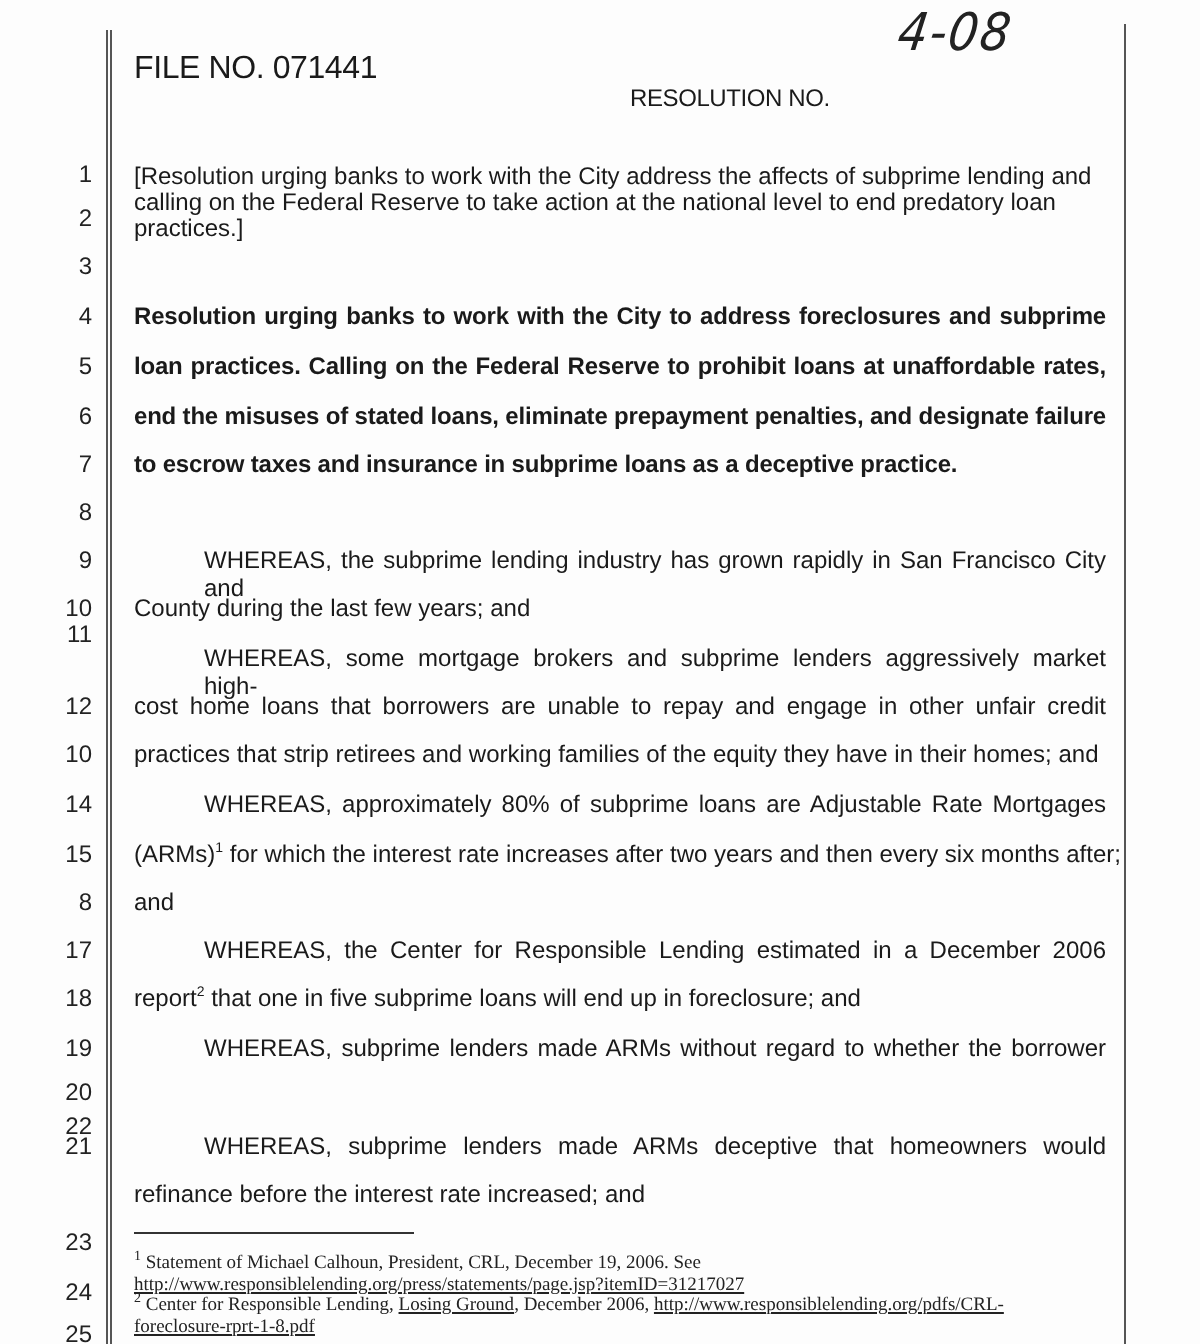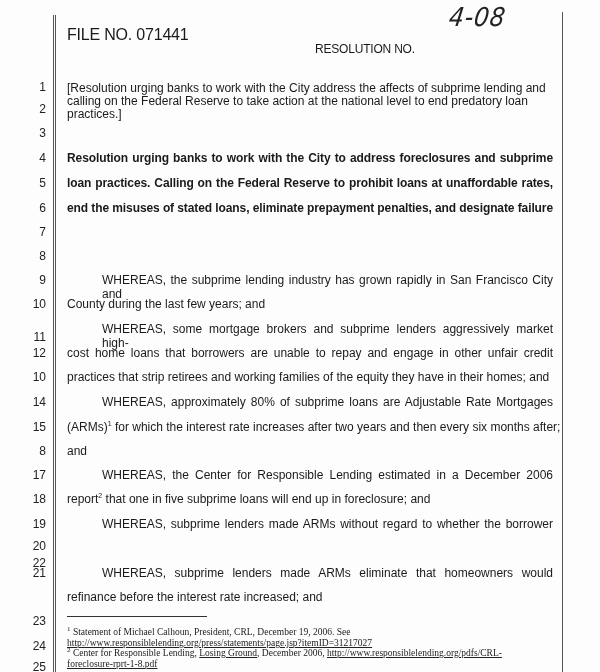--- a/index.html
+++ b/index.html
@@ -38,54 +38,55 @@
   <div class="lineno" style="top:80px">1</div>
   <div class="lineno" style="top:102px">2</div>
   <div class="lineno" style="top:126px">3</div>
   <div class="lineno" style="top:151px">4</div>
   <div class="lineno" style="top:176px">5</div>
   <div class="lineno" style="top:201px">6</div>
   <div class="lineno" style="top:225px">7</div>
   <div class="lineno" style="top:249px">8</div>
   <div class="lineno" style="top:273px">9</div>
   <div class="lineno" style="top:297px">10</div>
-  <div class="lineno" style="top:330px">11</div>
+  <div class="lineno" style="top:310px">11</div>
   <div class="lineno" style="top:346px">12</div>
   <div class="lineno" style="top:370px">10</div>
   <div class="lineno" style="top:395px">14</div>
   <div class="lineno" style="top:420px">15</div>
   <div class="lineno" style="top:444px">8</div>
   <div class="lineno" style="top:468px">17</div>
   <div class="lineno" style="top:492px">18</div>
   <div class="lineno" style="top:517px">19</div>
   <div class="lineno" style="top:539px">20</div>
   <div class="lineno" style="top:566px">21</div>
   <div class="lineno" style="top:556px">22</div>
   <div class="lineno" style="top:614px">23</div>
   <div class="lineno" style="top:639px">24</div>
   <div class="lineno" style="top:660px">25</div>
 
   <div class="title-block">[Resolution urging banks to work with the City address the affects of subprime lending and calling on the Federal Reserve to take action at the national level to end predatory loan practices.]</div>
 
   <div class="txt bold just" style="top:176px">loan practices. Calling on the Federal Reserve to prohibit loans at unaffordable rates,</div>
   <div class="txt bold just" style="top:151px">Resolution urging banks to work with the City to address foreclosures and subprime</div>
   <div class="txt bold just" style="top:201px">end the misuses of stated loans, eliminate prepayment penalties, and designate failure</div>
+  <div class="txt bold" style="top:225px">to escrow taxes and insurance in subprime loans as a deceptive practice.</div>
 
   <div class="txt" style="top:297px">County during the last few years; and</div>
   <div class="txt just indent" style="top:273px">WHEREAS, the subprime lending industry has grown rapidly in San Francisco City and</div>
   <div class="txt just indent" style="top:322px">WHEREAS, some mortgage brokers and subprime lenders aggressively market high-</div>
   <div class="txt just" style="top:346px">cost home loans that borrowers are unable to repay and engage in other unfair credit</div>
   <div class="txt" style="top:370px">practices that strip retirees and working families of the equity they have in their homes; and</div>
   <div class="txt just indent" style="top:395px">WHEREAS, approximately 80% of subprime loans are Adjustable Rate Mortgages</div>
   <div class="txt" style="top:420px"><span>(ARMs)</span><sup>1</sup><span> for which the interest rate increases after two years and then every six months after;</span></div>
   <div class="txt" style="top:444px">and</div>
   <div class="txt just indent" style="top:468px">WHEREAS, the Center for Responsible Lending estimated in a December 2006</div>
   <div class="txt" style="top:492px"><span>report</span><sup>2</sup><span> that one in five subprime loans will end up in foreclosure; and</span></div>
   <div class="txt just indent" style="top:517px">WHEREAS, subprime lenders made ARMs without regard to whether the borrower</div>
-  <div class="txt just indent" style="top:566px">WHEREAS, subprime lenders made ARMs eliminate that homeowners would</div>
+  <div class="txt just indent" style="top:566px">WHEREAS, subprime lenders made ARMs deceptive that homeowners would</div>
   <div class="txt" style="top:590px">refinance before the interest rate increased; and</div>
 
   <div class="fn-rule"></div>
   <div class="fn" style="top:627px"><sup>1</sup> <span>Statement of Michael Calhoun, President, CRL, December 19, 2006.  See</span></div>
   <div class="fn" style="top:638px"><u>http://www.responsiblelending.org/press/statements/page.jsp?itemID=31217027</u></div>
   <div class="fn" style="top:648px"><sup>2</sup> <span>Center for Responsible Lending, </span><u>Losing Ground</u><span>, December 2006, </span><u>http://www.responsiblelending.org/pdfs/CRL-</u></div>
   <div class="fn" style="top:659px"><u>foreclosure-rprt-1-8.pdf</u></div>
 </div>
 
 </body></html>

